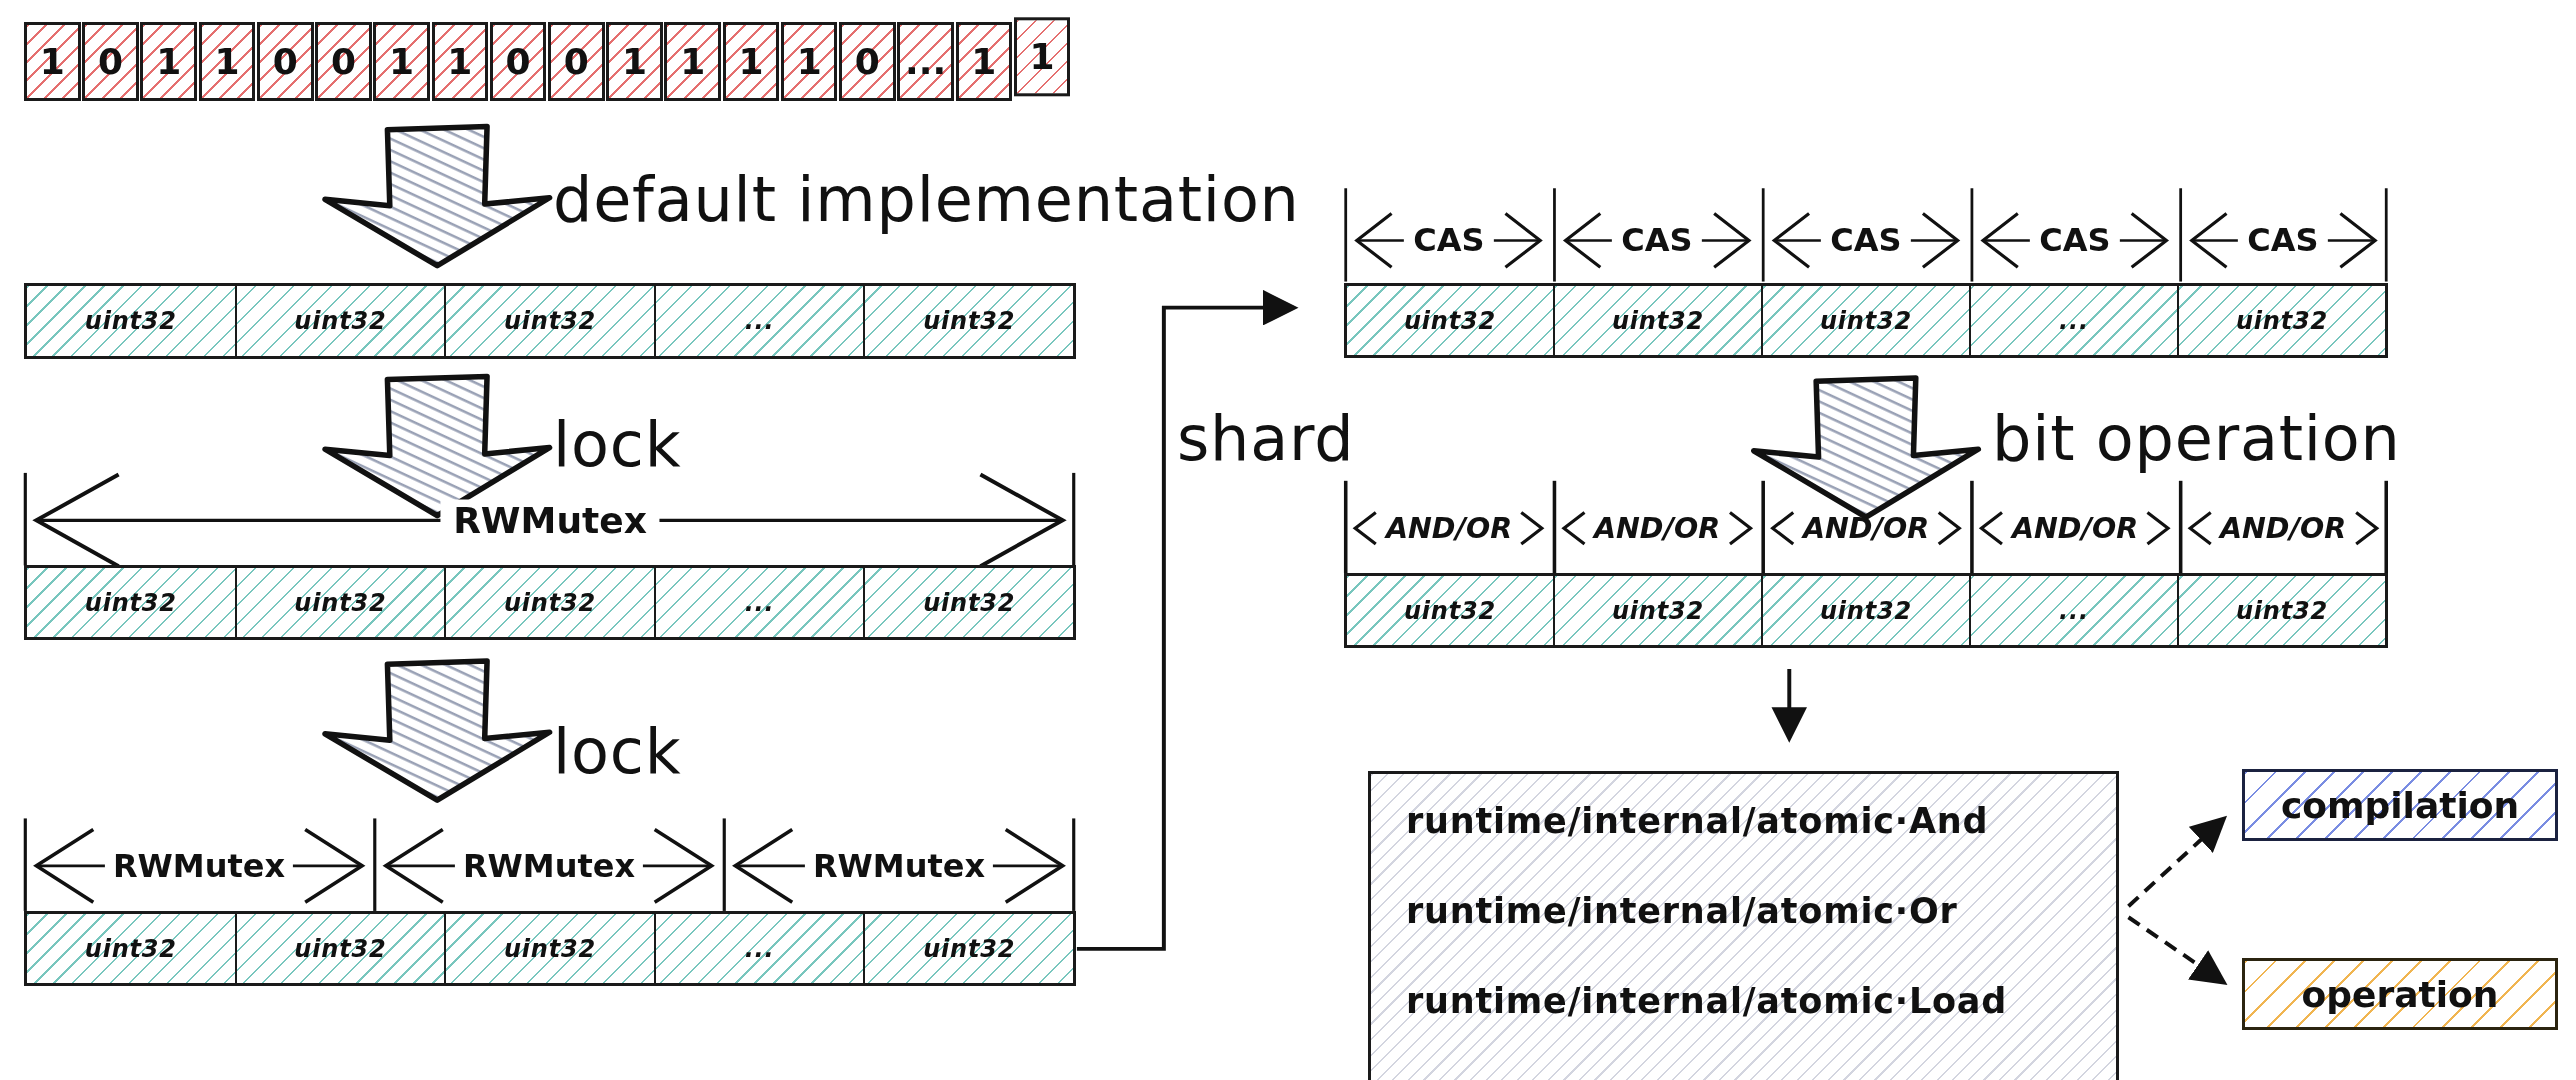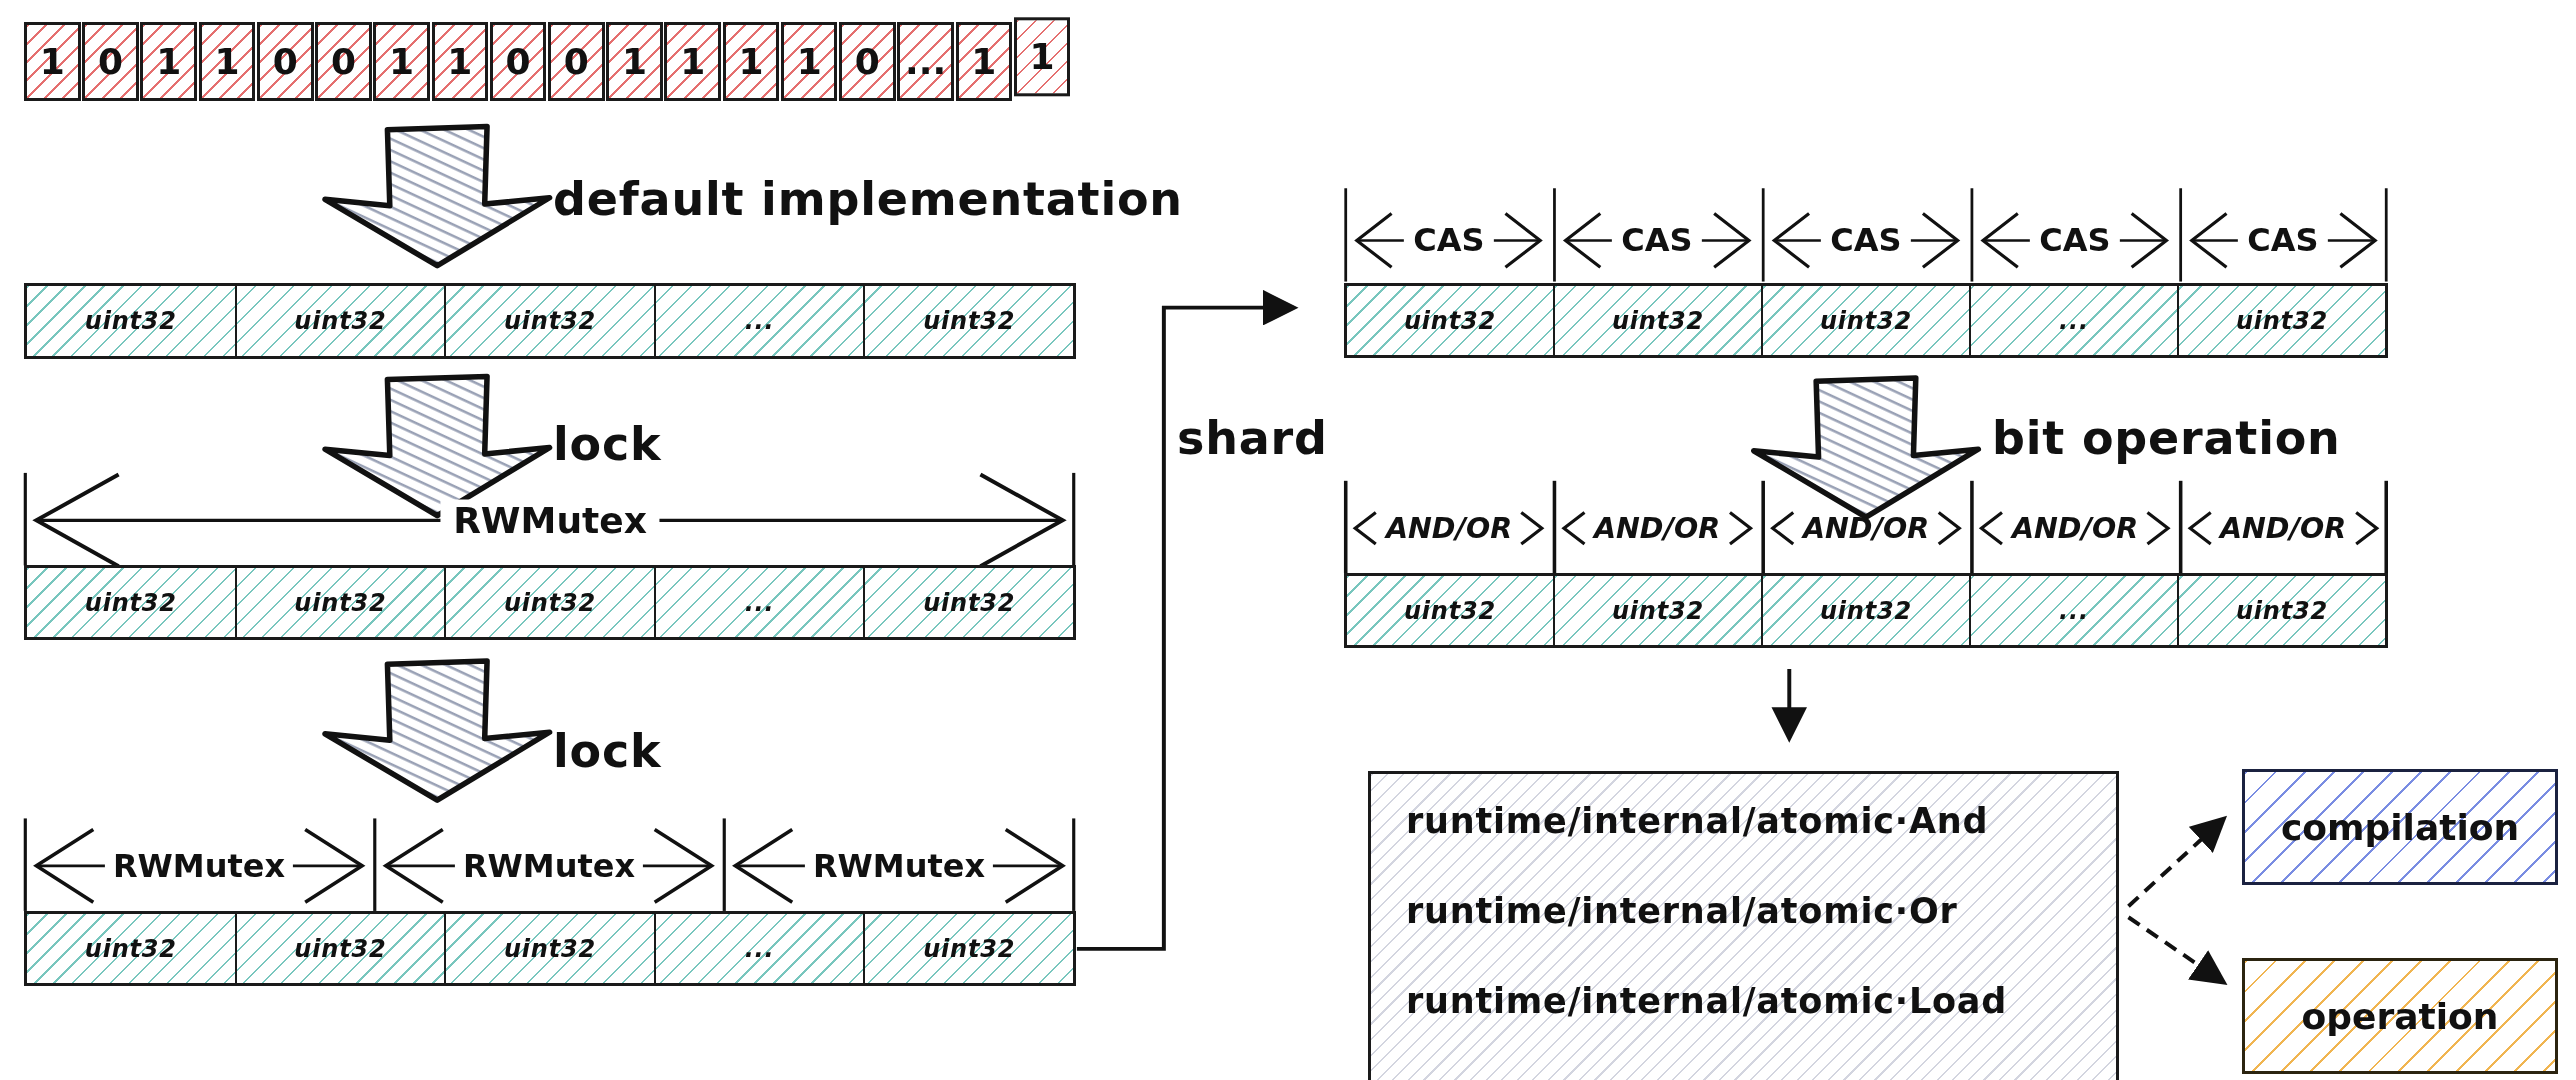--- a/index.html
+++ b/index.html
@@ -30,21 +30,21 @@
   .u32-cell{
     flex:1;display:flex;align-items:center;justify-content:center;
     font-size:24px;font-weight:600;letter-spacing:0.8px;
     border-left:2.4px solid #1a1a1a;
     font-style:italic;
   }
   .u32-cell:first-child{border-left:none;}
 
   
   .flow-label{
-    font-size:46px;font-weight:700;letter-spacing:0.8px;white-space:nowrap;
+    font-size:62px;font-weight:400;letter-spacing:0.8px;white-space:nowrap;
     transform:translateY(-50%);
   }
   .span-label{
     transform:translate(-50%,-50%);
     background:#ffffff;padding:0 12.7px;
     font-size:36px;font-weight:700;white-space:nowrap;
   }
   .span-label.small{font-size:32px;padding:0 8px;}
   .cas-label{
     transform:translate(-50%,-50%);
@@ -60,21 +60,21 @@
   .runtime-box{
     width:751px;height:323px;box-sizing:border-box;
     border:3.2px solid #1a1a1a;
     background:repeating-linear-gradient(135deg, rgba(150,155,180,0.42) 0 1.6px, transparent 1.6px 11px);
   }
   .runtime-line{
     position:absolute;left:35px;
     font-size:35px;font-weight:600;white-space:nowrap;letter-spacing:0.8px;
   }
   .out-box{
-    width:316px;height:116px;box-sizing:border-box;
+    width:316px;height:72px;box-sizing:border-box;
     border:3.2px solid #15182b;
     display:flex;align-items:center;justify-content:center;
     font-size:36px;font-weight:600;
   }
   .out-box.blue{
     border-color:#1b2240;
     background:repeating-linear-gradient(135deg, rgba(88,112,219,0.8) 0 2px, transparent 2px 20.6px);
   }
   .out-box.yellow{
     border-color:#2b2410;

